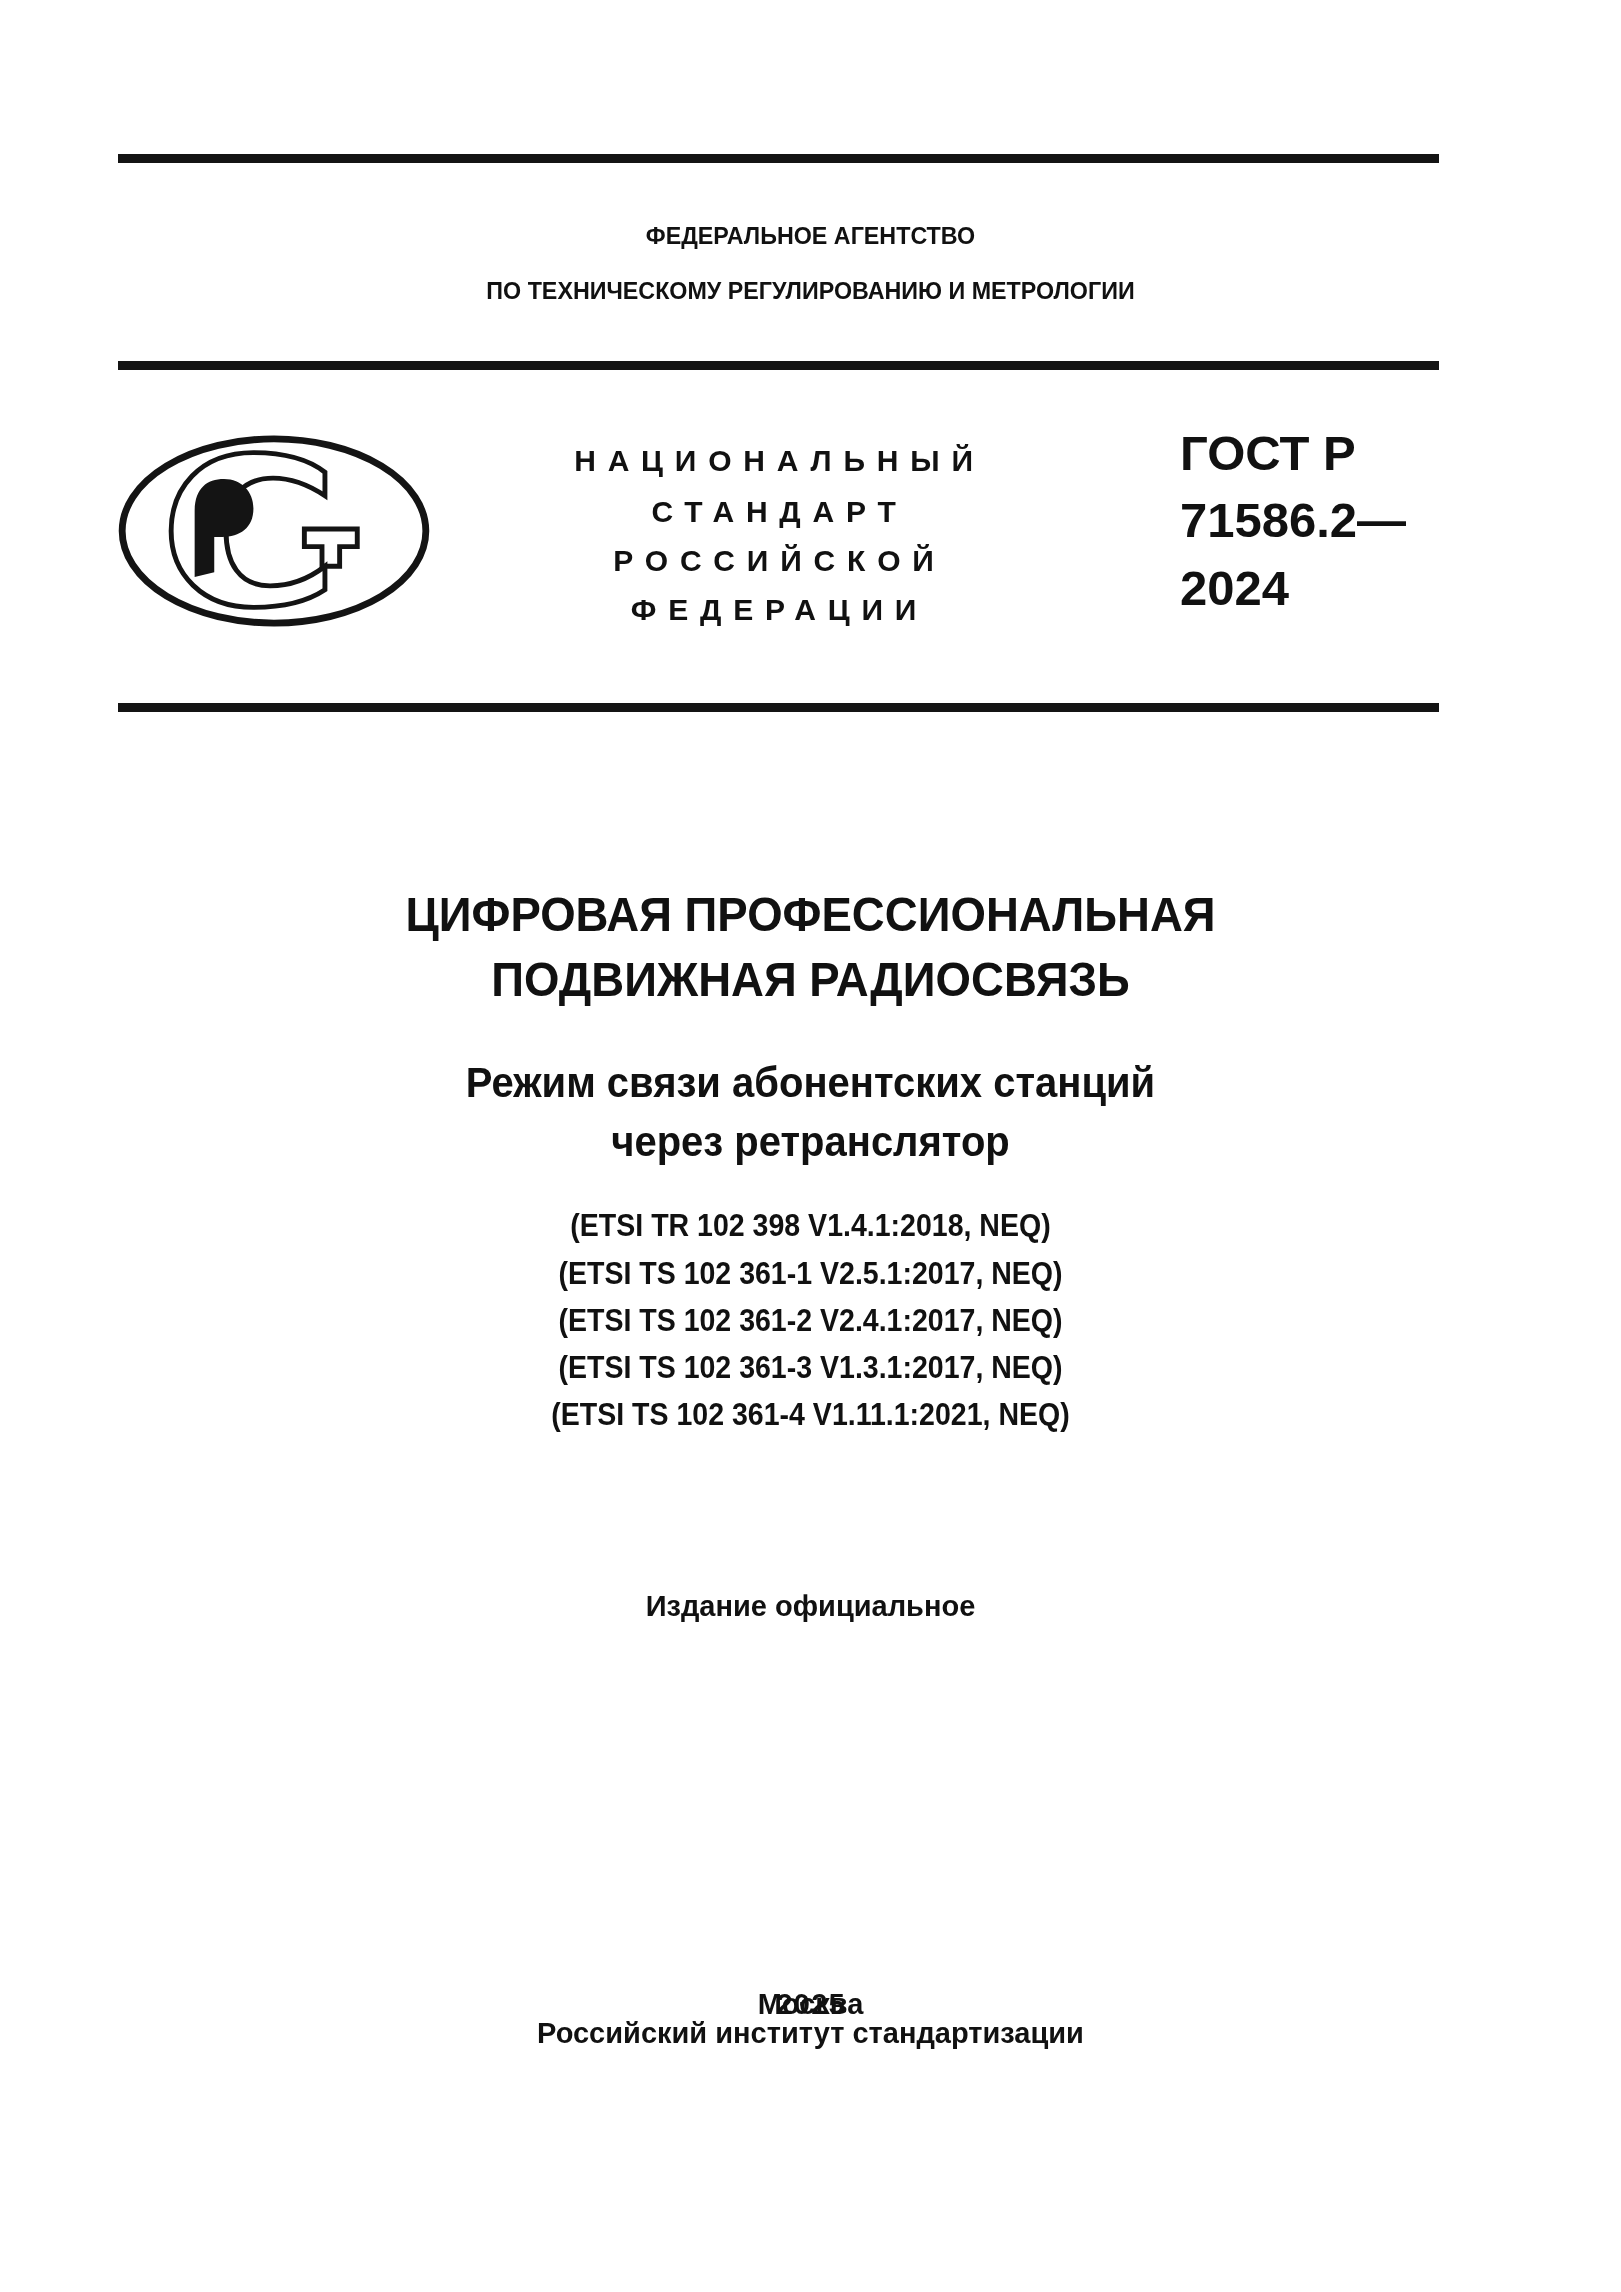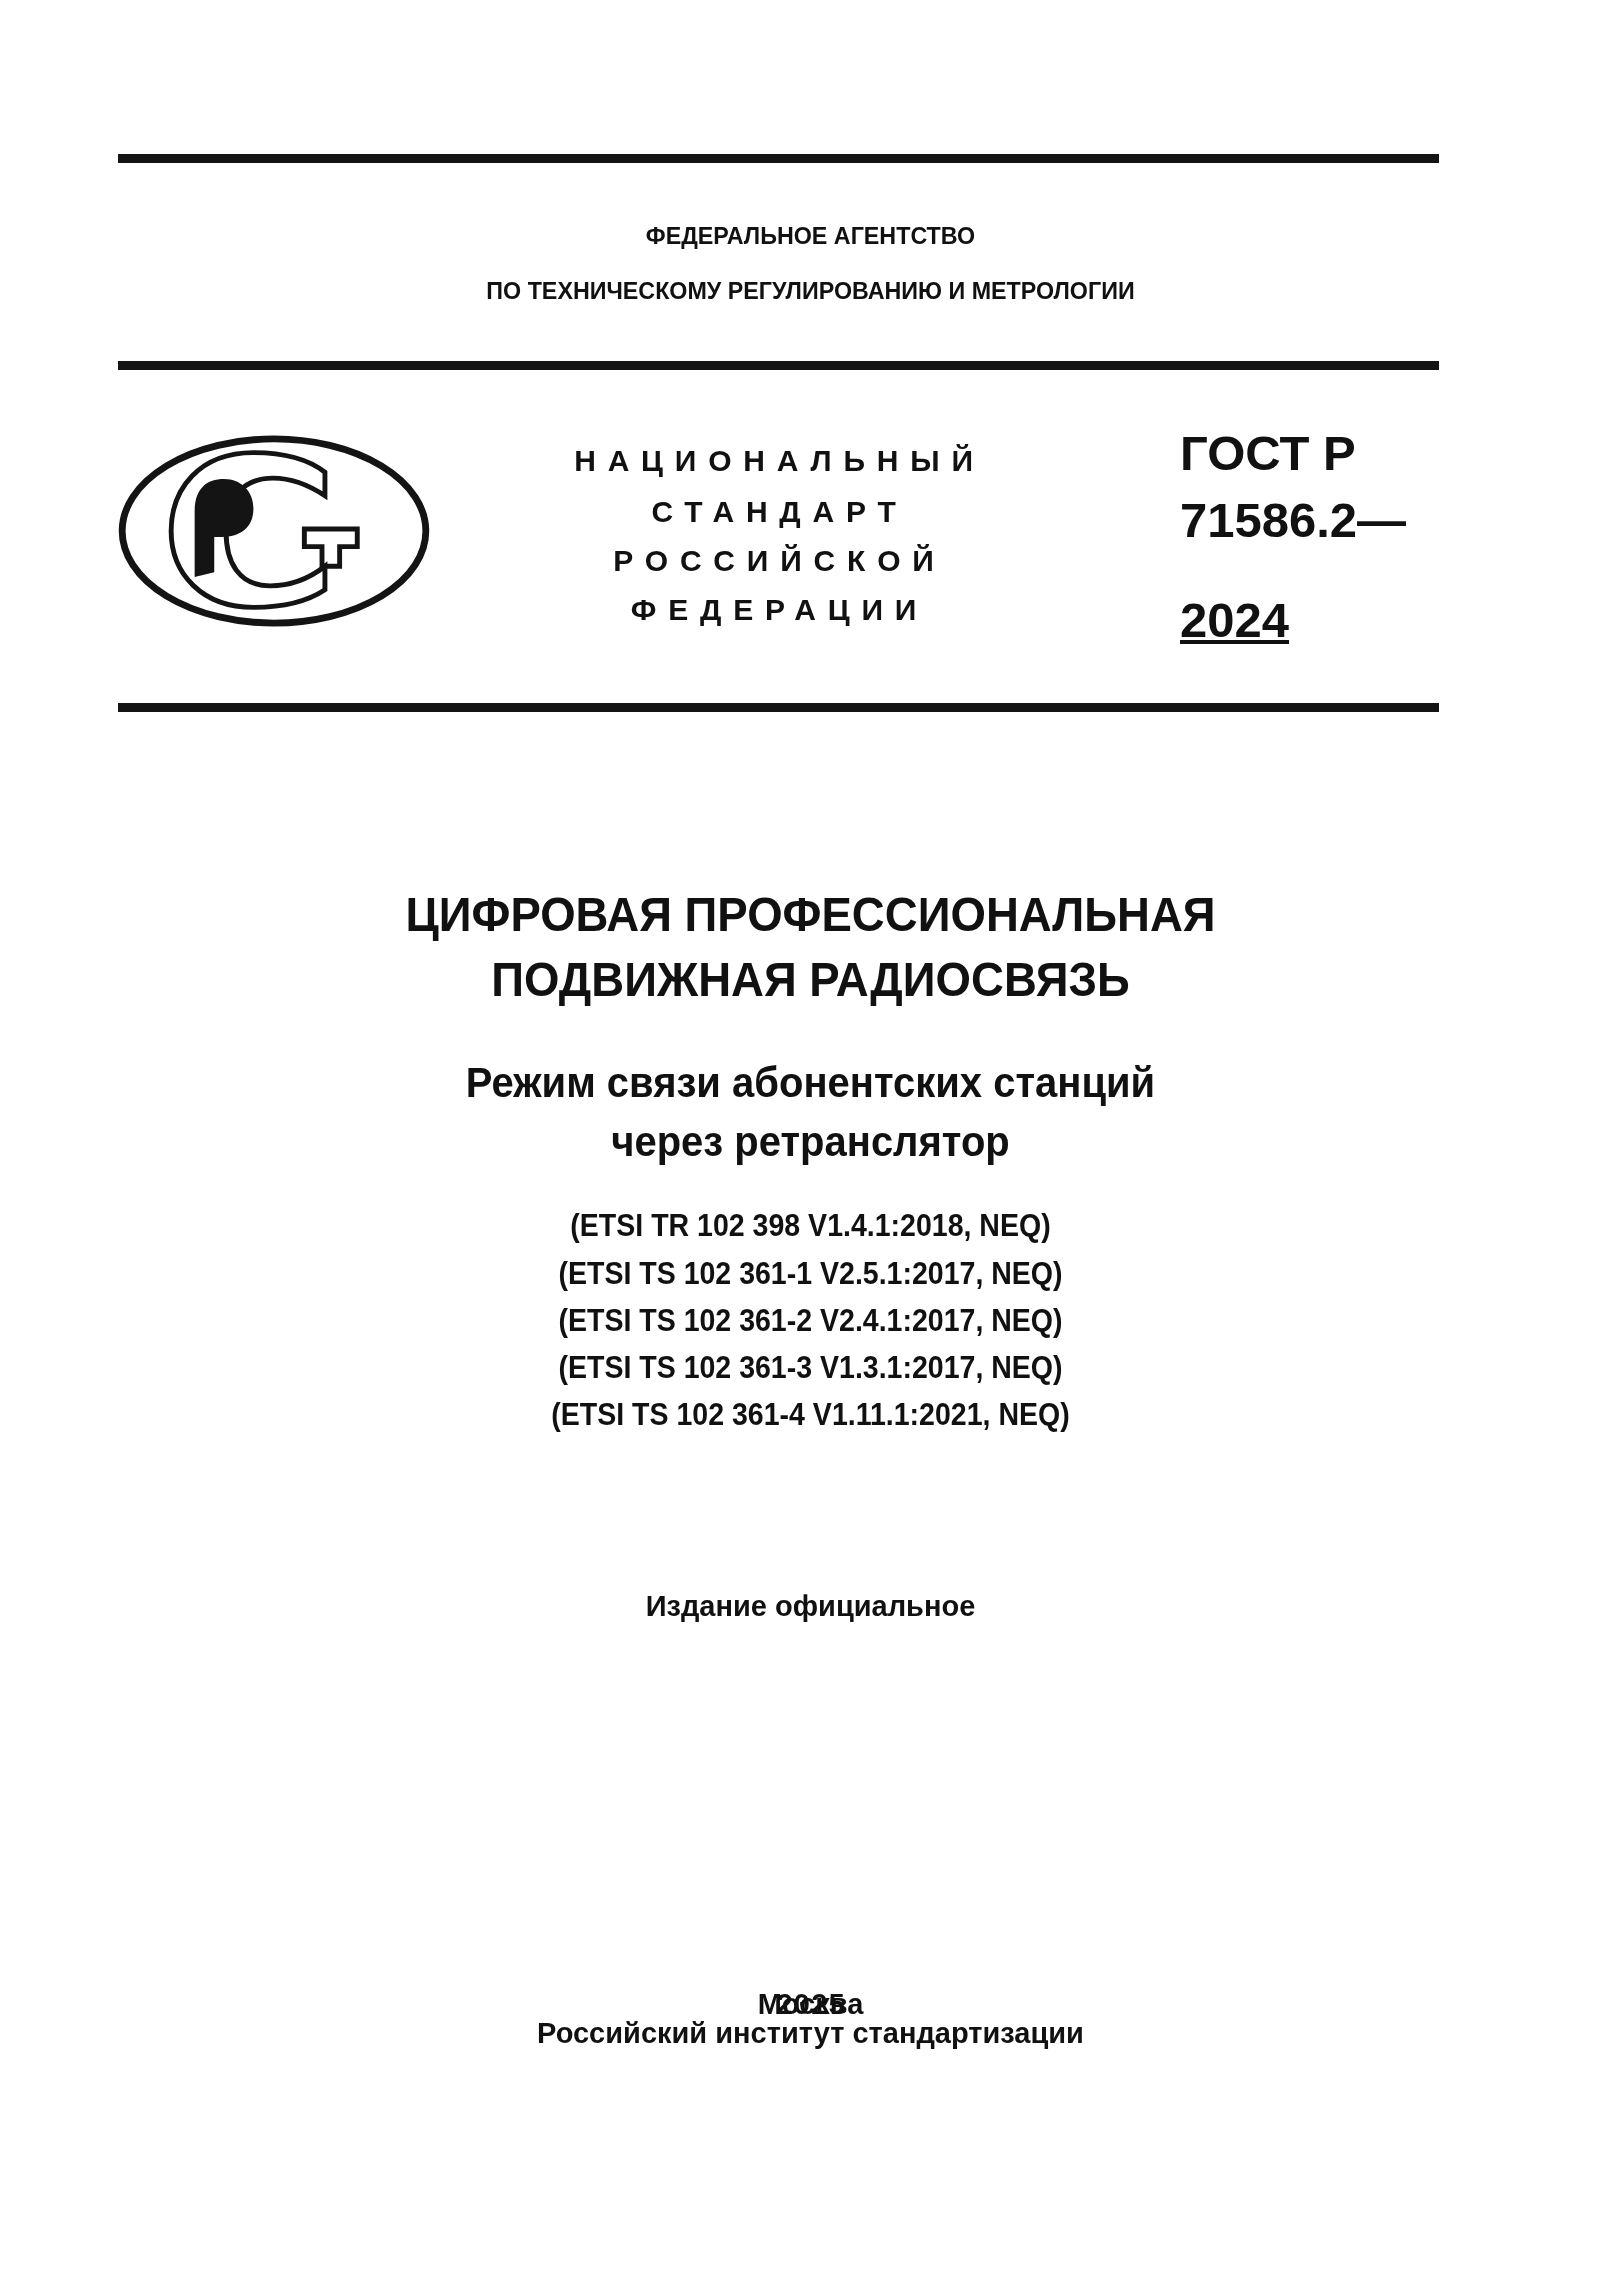--- a/index.html
+++ b/index.html
@@ -37,21 +37,21 @@
   <path d="M192 96 L 246 96 L 246 114 L 228 114 L 228 134 L 210 134 L 210 114 L 192 114 Z" fill="none" stroke="#141414" stroke-width="5"></path>
 </svg>
 
 <div class="natl" style="top:428px;">НАЦИОНАЛЬНЫЙ</div>
 <div class="natl" style="top:479px;">СТАНДАРТ</div>
 <div class="natl" style="top:528px;">РОССИЙСКОЙ</div>
 <div class="natl" style="top:577px;">ФЕДЕРАЦИИ</div>
 
 <div class="gost" style="top:429px;">ГОСТ Р</div>
 <div class="gost" style="top:496px;">71586.2—</div>
-<div class="gost" style="top:596px;text-decoration:underline;">2024</div>
+<div class="gost" style="top:564px;">2024</div>
 
 <div class="rule" style="top:703px;"></div>
 
 <div class="center title" style="top:886px;">ЦИФРОВАЯ ПРОФЕССИОНАЛЬНАЯ</div>
 <div class="center title" style="top:951px;">ПОДВИЖНАЯ РАДИОСВЯЗЬ</div>
 
 <div class="center subtitle" style="top:1058px;">Режим связи абонентских станций</div>
 <div class="center subtitle" style="top:1117px;">через ретранслятор</div>
 
 <div class="center etsi" style="top:1208px;">(ETSI TR 102 398 V1.4.1:2018, NEQ)</div>

